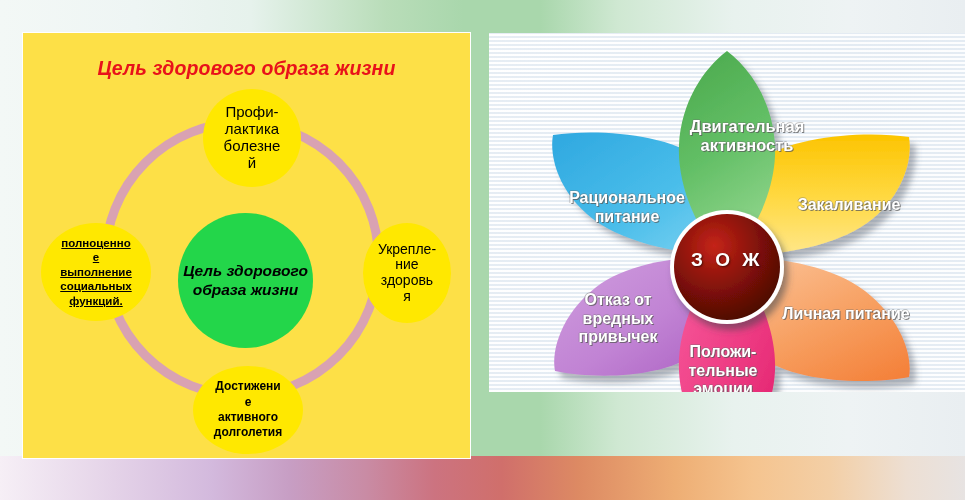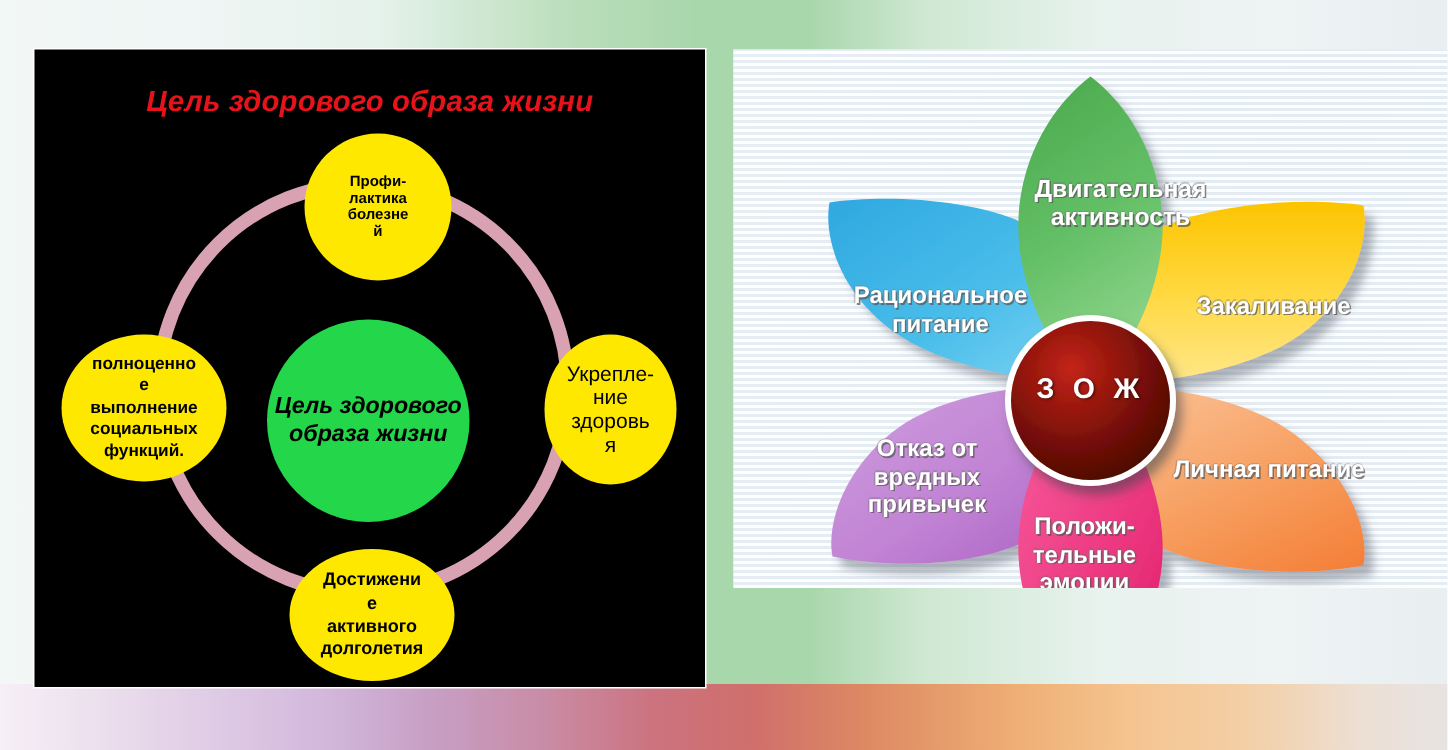--- a/index.html
+++ b/index.html
@@ -41,21 +41,21 @@
       #dd8a63 60%,
       #eeae74 70%,
       #f5c48f 78%,
       #f3cfa6 86%,
       #eddfd3 94%,
       #e7e3e2 100%);
   }
   
   #left-panel{
     position:absolute;left:23px;top:33px;width:447px;height:425px;
-    background:#000000;
+    background:#fde047;
     box-shadow:0 0 0 1px rgba(255,255,255,1);
   }
   #circle-title{
     position:absolute;left:0;top:24px;width:100%;
     text-align:center;
     font-size:19.5px;font-weight:bold;font-style:italic;
     color:#e8121a;letter-spacing:.1px;
     white-space:nowrap;
   }
   .ring{
@@ -73,29 +73,29 @@
     line-height:1.12;
   }
   .node-center{
     background:#23d64a;
     left:155px;top:180px;width:135px;height:135px;
     font-size:15.5px;font-weight:bold;font-style:italic;
     line-height:1.22;
   }
   .node-top{
     left:180px;top:56px;width:98px;height:98px;
-    font-size:10px;font-weight:bold;
+    font-size:15px;font-weight:normal;
   }
   .node-right{
     left:340px;top:190px;width:88px;height:100px;
     font-size:14px;font-weight:normal;
   }
   .node-left{
     left:18px;top:190px;width:110px;height:98px;
-    font-size:11.5px;font-weight:bold;line-height:1.25;
+    font-size:11.5px;font-weight:bold;line-height:1.25;text-decoration:underline;
   }
   .node-bottom{
     left:170px;top:333px;width:110px;height:88px;
     font-size:12px;font-weight:bold;line-height:1.28;
   }
   .node span{display:block;padding:0 4px;}
   
   #right-panel{
     position:absolute;left:489px;top:33px;width:476px;height:359px;
     background:

